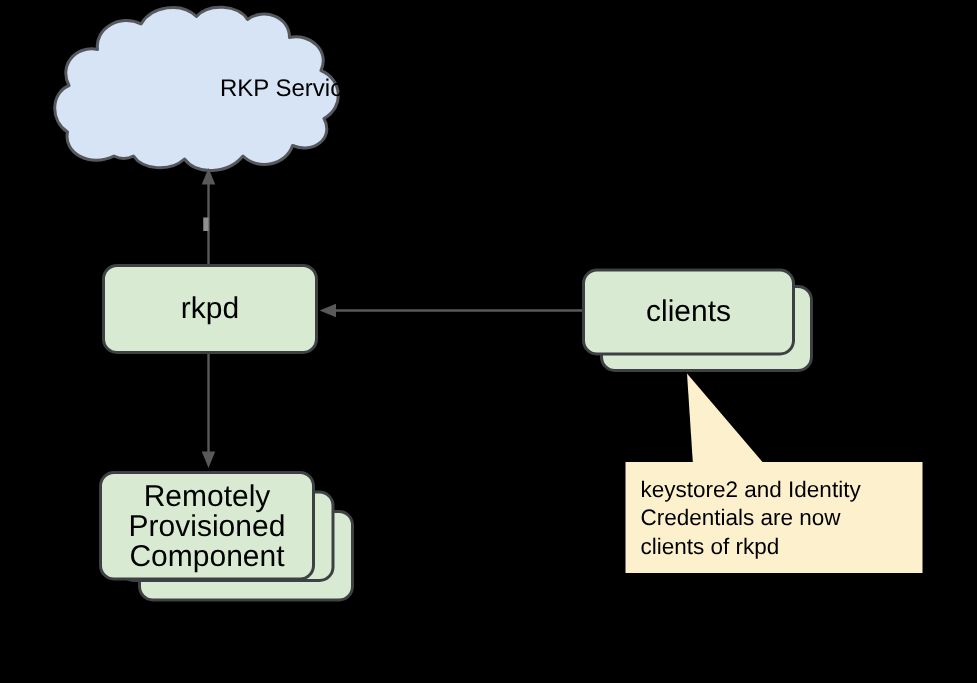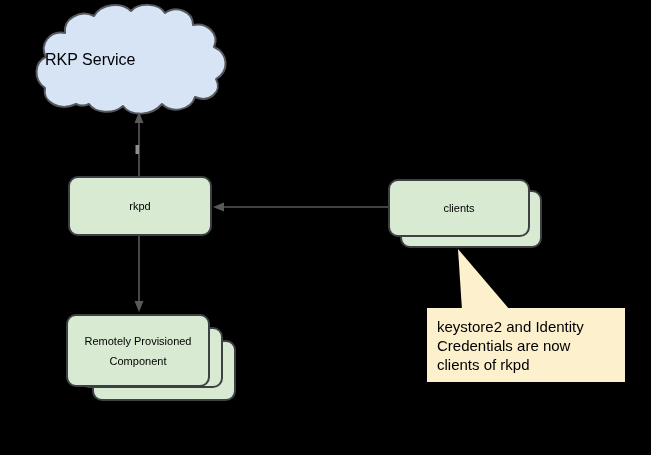--- a/index.html
+++ b/index.html
@@ -17,44 +17,44 @@
   .node {
     position: absolute;
     box-sizing: border-box;
     background: var(--box_fill, #d9ead3);
     border: 2px solid var(--box_stroke, #3e4143);
     border-radius: 10px;
     display: flex;
     align-items: center;
     justify-content: center;
     text-align: center;
-    font-size: 11px;
+    font-size: 20px;
     line-height: 20px;
     color: var(--text, #000);
   }
   .node.shadow { z-index: 0; }
   .node.front { z-index: 1; }
   .rkpd     { left: 68px;  top: 176px; width: 144px; height: 60px; }
   .clients-front { left: 388px; top: 179px; width: 142px; height: 58px; }
   .clients-back  { left: 400px; top: 190px; width: 142px; height: 58px; }
   .rpc-front { left: 66px; top: 314px; width: 144px; height: 73px; }
   .rpc-mid   { left: 79px; top: 327px; width: 144px; height: 61px; }
   .rpc-back  { left: 92px; top: 340px; width: 144px; height: 61px; }
   .rpc-front .label { width: 124px; }
   .cloud-label {
     position: absolute;
     left: 45px; top: 8px; width: 192px; height: 104px;
-    display: flex; align-items: center; justify-content: flex-start;
+    display: flex; align-items: center; justify-content: flex-end;
     font-size: 16px;
     color: var(--text, #000);
     z-index: 2;
   }
   .callout-box {
     position: absolute;
-    left: 427px; top: 308px; width: 198px; height: 74px;
+    left: 417px; top: 308px; width: 198px; height: 74px;
     box-sizing: border-box;
     background: var(--callout_fill, #fcf0cd);
     color: var(--text, #000);
     font-size: 15px;
     line-height: 19px;
     padding: 9px 12px 0 10px;
     z-index: 2;
   }
   .callout-box .callout-text { width: 172px; }
 </style>

